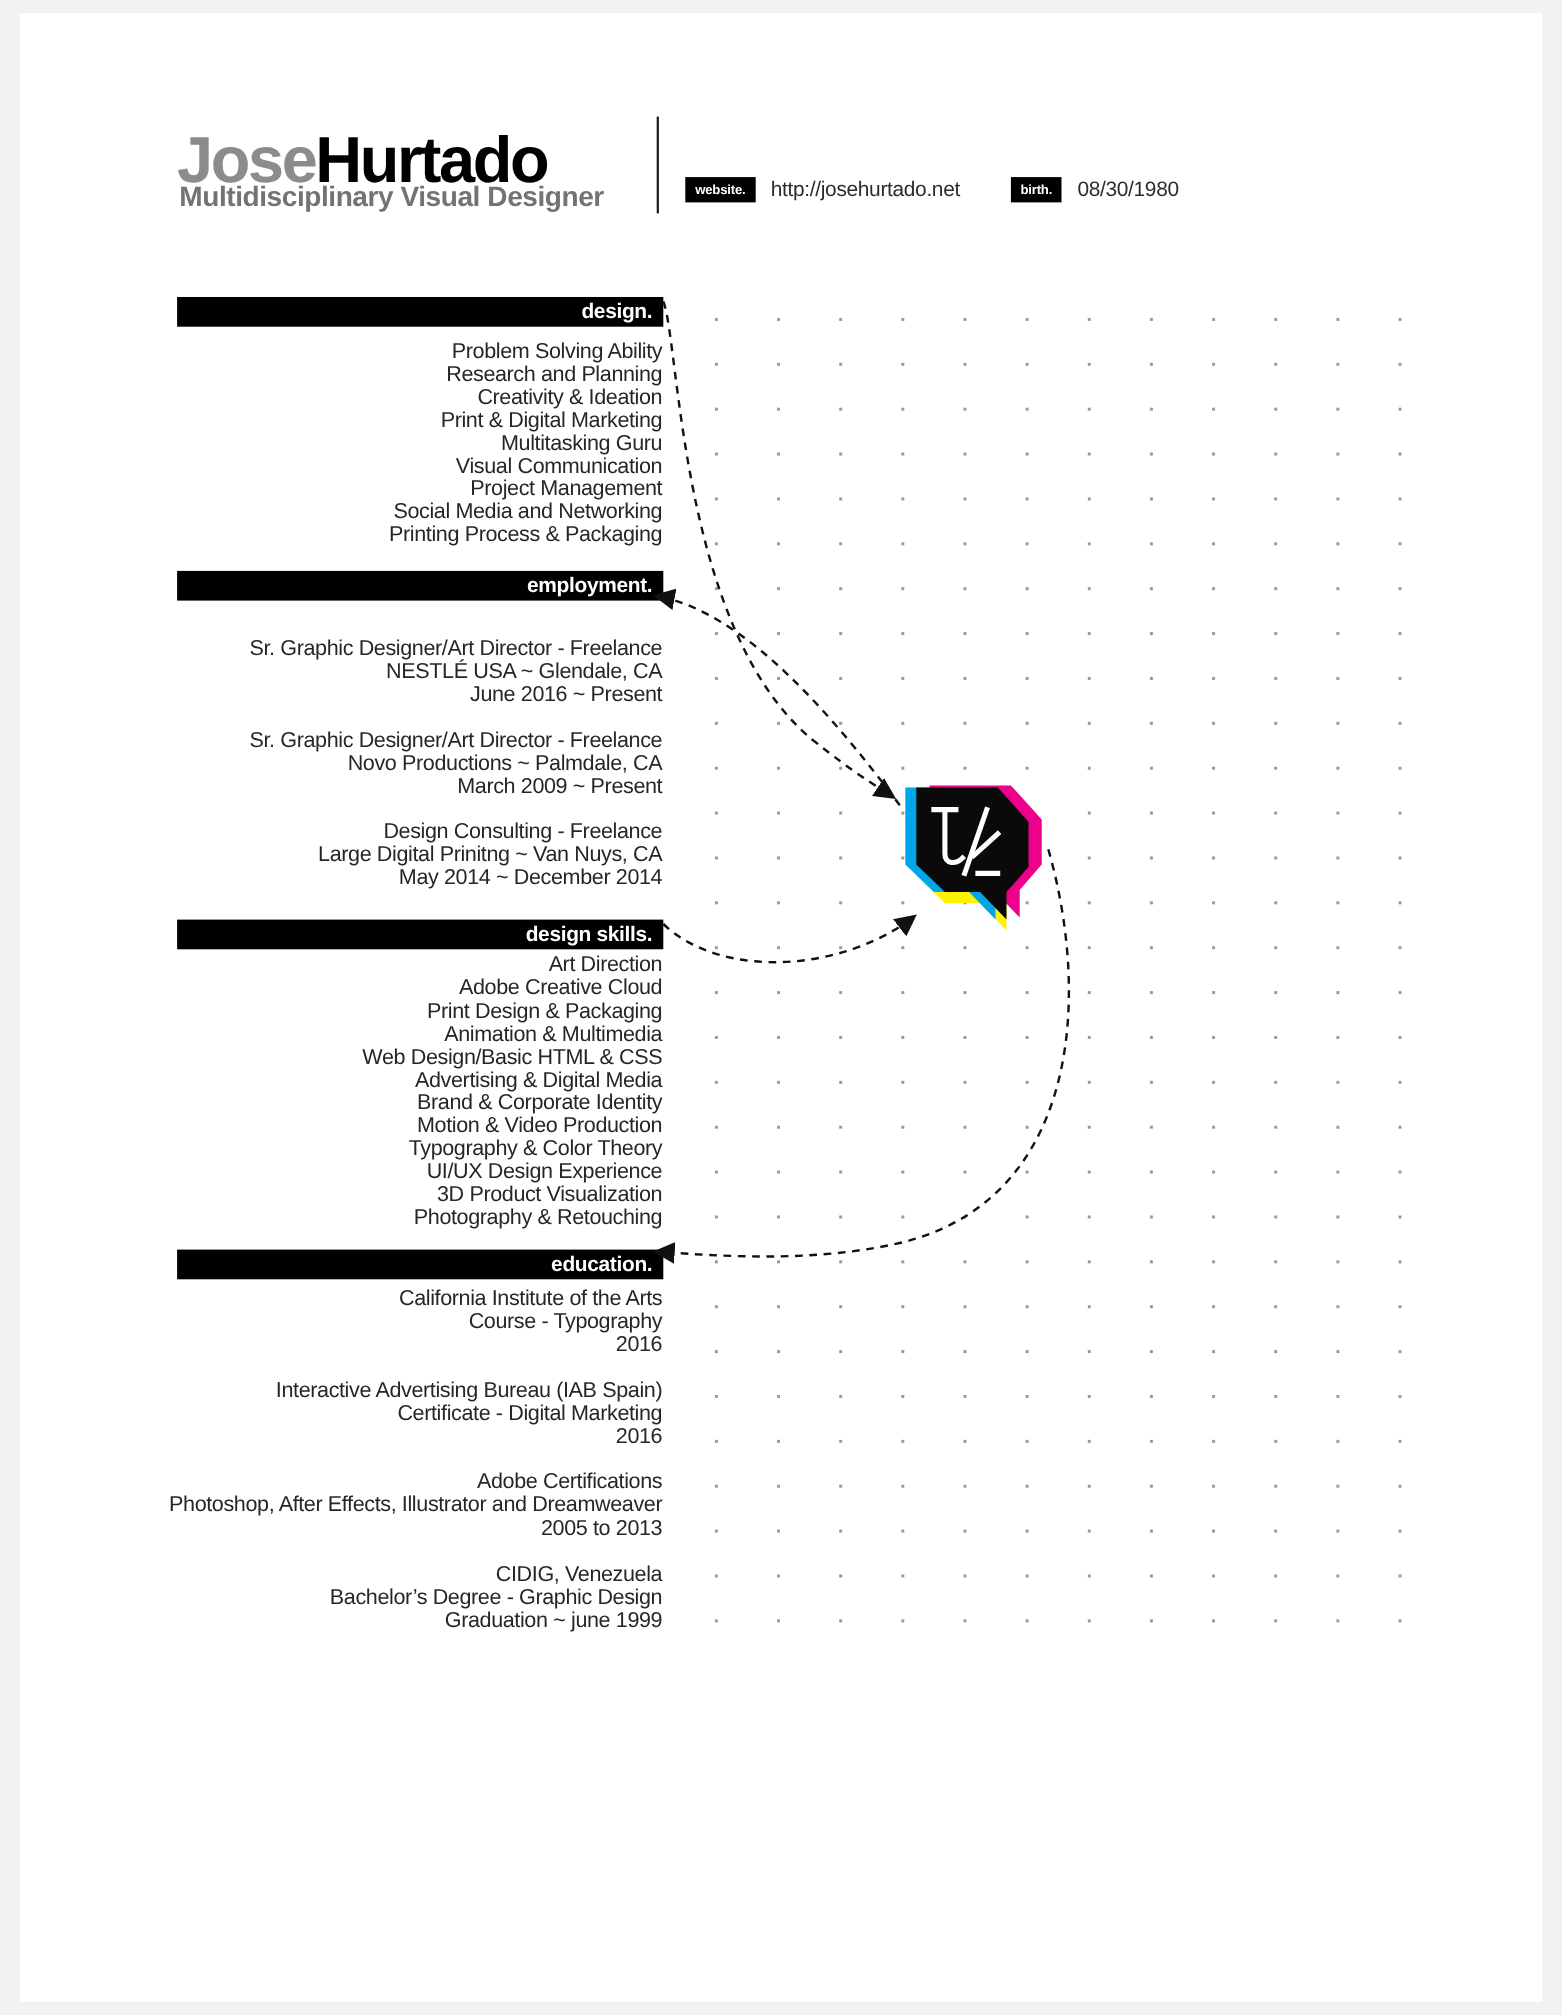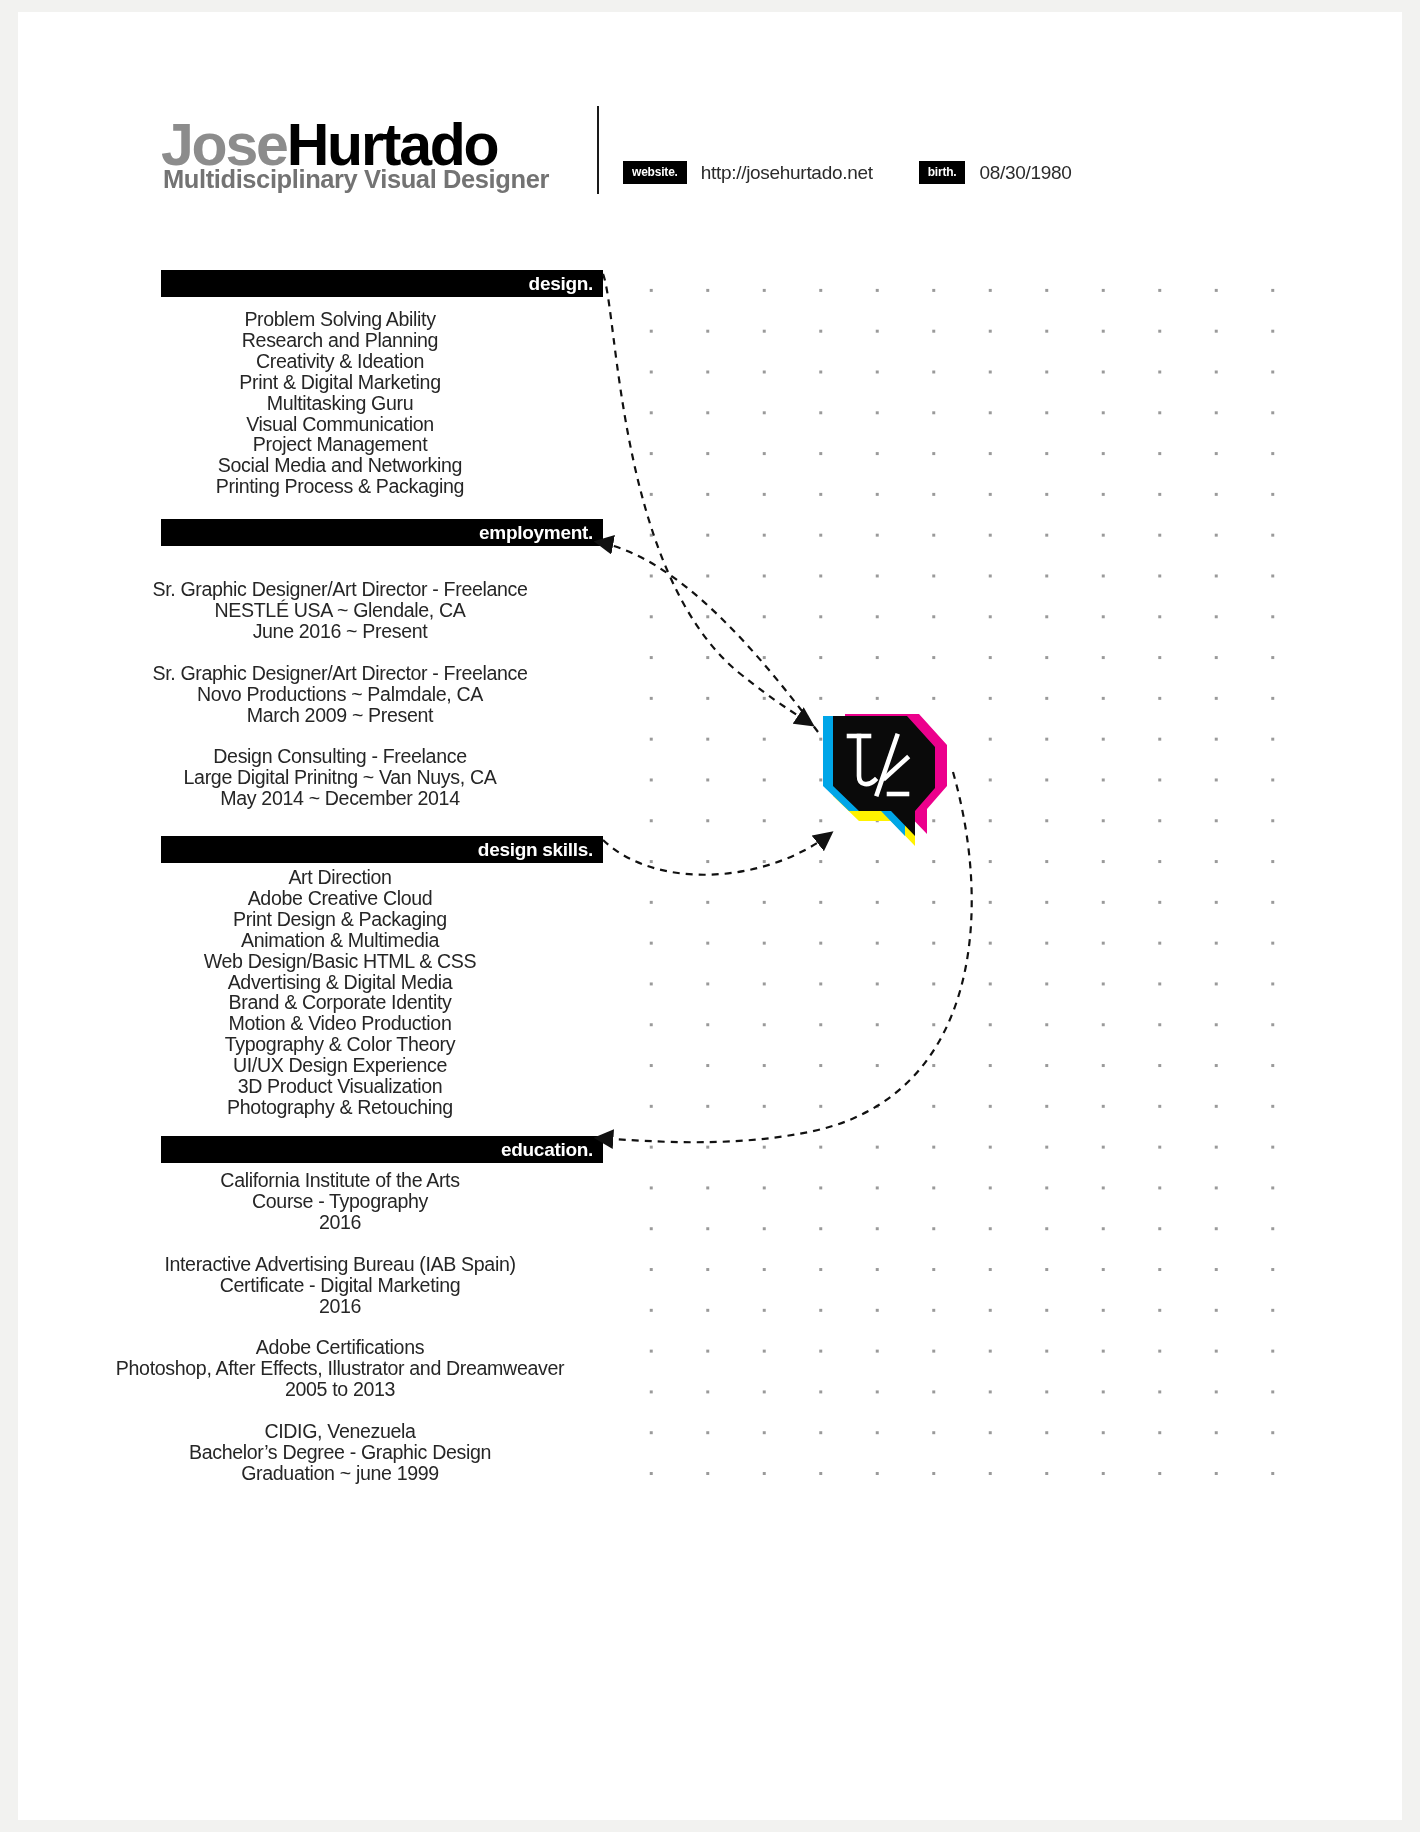--- a/index.html
+++ b/index.html
@@ -63,21 +63,21 @@
     background:#000;
   }
   .bar span{
     position:absolute;right:10px;top:3px;
     color:#fff;font-size:19px;font-weight:bold;letter-spacing:-0.3px;
   }
 
   
   .body{
     position:absolute;left:60px;width:524px;
-    text-align:center;color:#262626;
+    text-align:right;color:#262626;
     font-size:19.6px;line-height:20.9px;letter-spacing:-0.35px;
   }
   .body .line{white-space:nowrap;}
   .entry{margin-bottom:21px;}
   .entry:last-child{margin-bottom:0;}
 
   
   #logo{position:absolute;left:793px;top:688px;width:150px;height:152px;}
 
   

